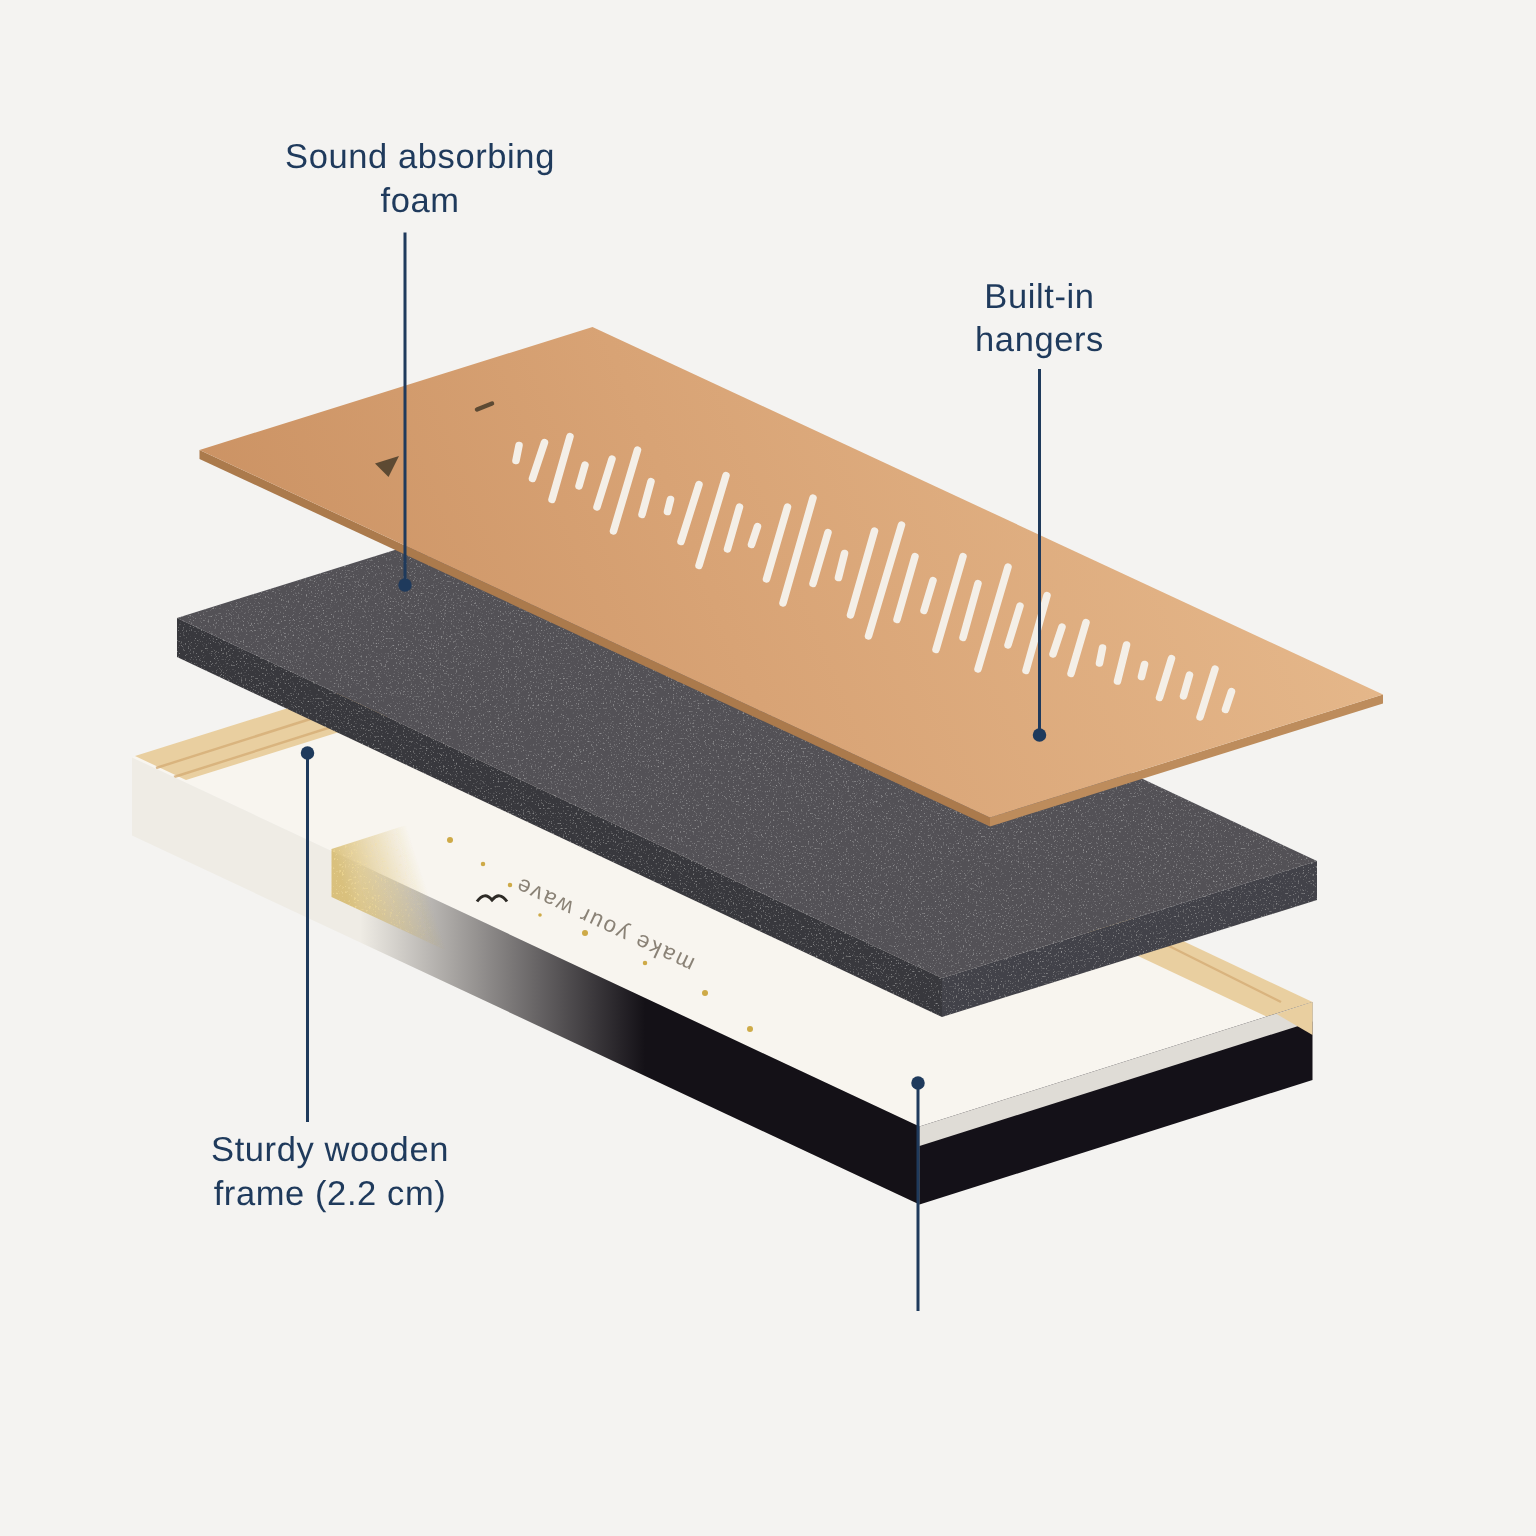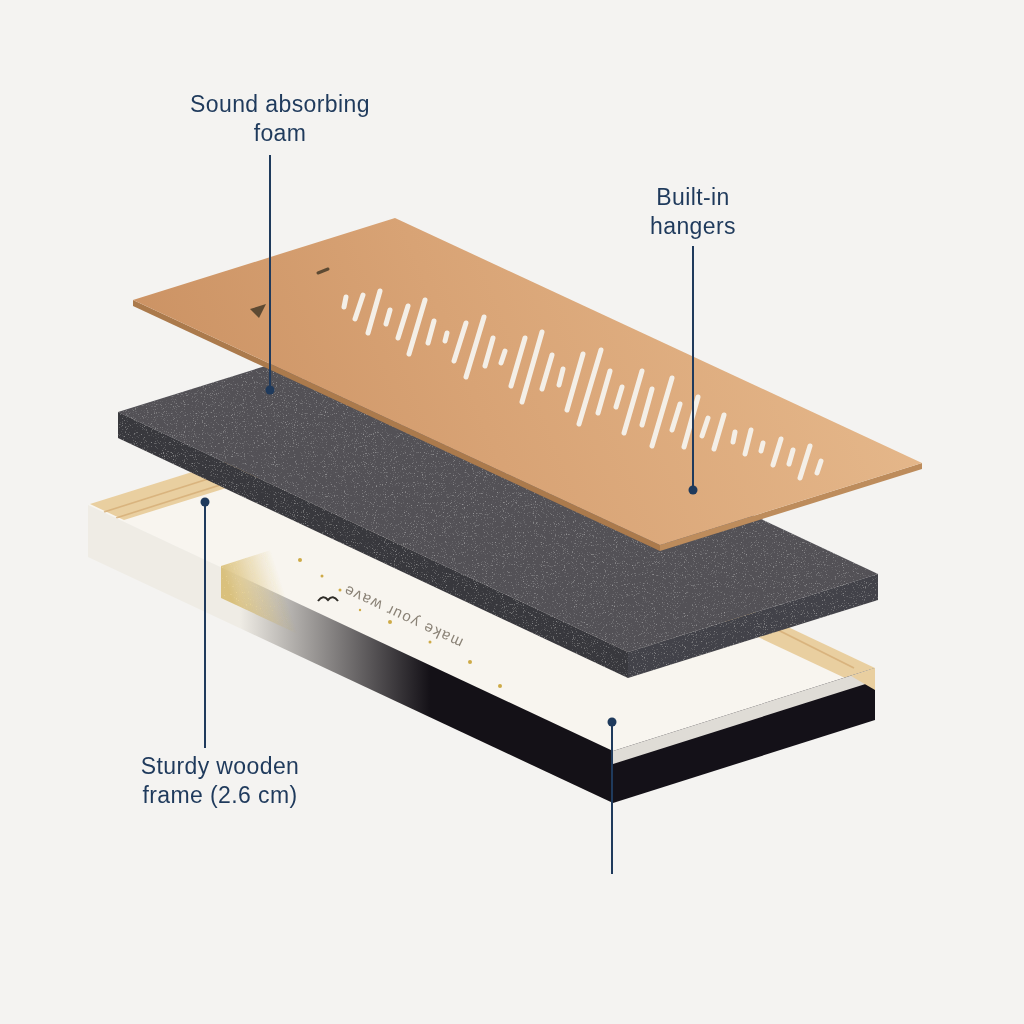--- a/index.html
+++ b/index.html
@@ -140,14 +140,14 @@
       <line class="leader-line" x1="612" y1="874" x2="612" y2="726"></line>
       <circle class="leader-dot" cx="612" cy="722" r="4.5"></circle>
     </g>
   </svg>
 
   <div class="label label-foam">Sound absorbing
 foam</div>
   <div class="label label-hangers">Built-in
 hangers</div>
   <div class="label label-frame">Sturdy wooden
-frame (2.6 cm)</div>
+frame (2.2 cm)</div>
 </div>
 
 </body></html>

